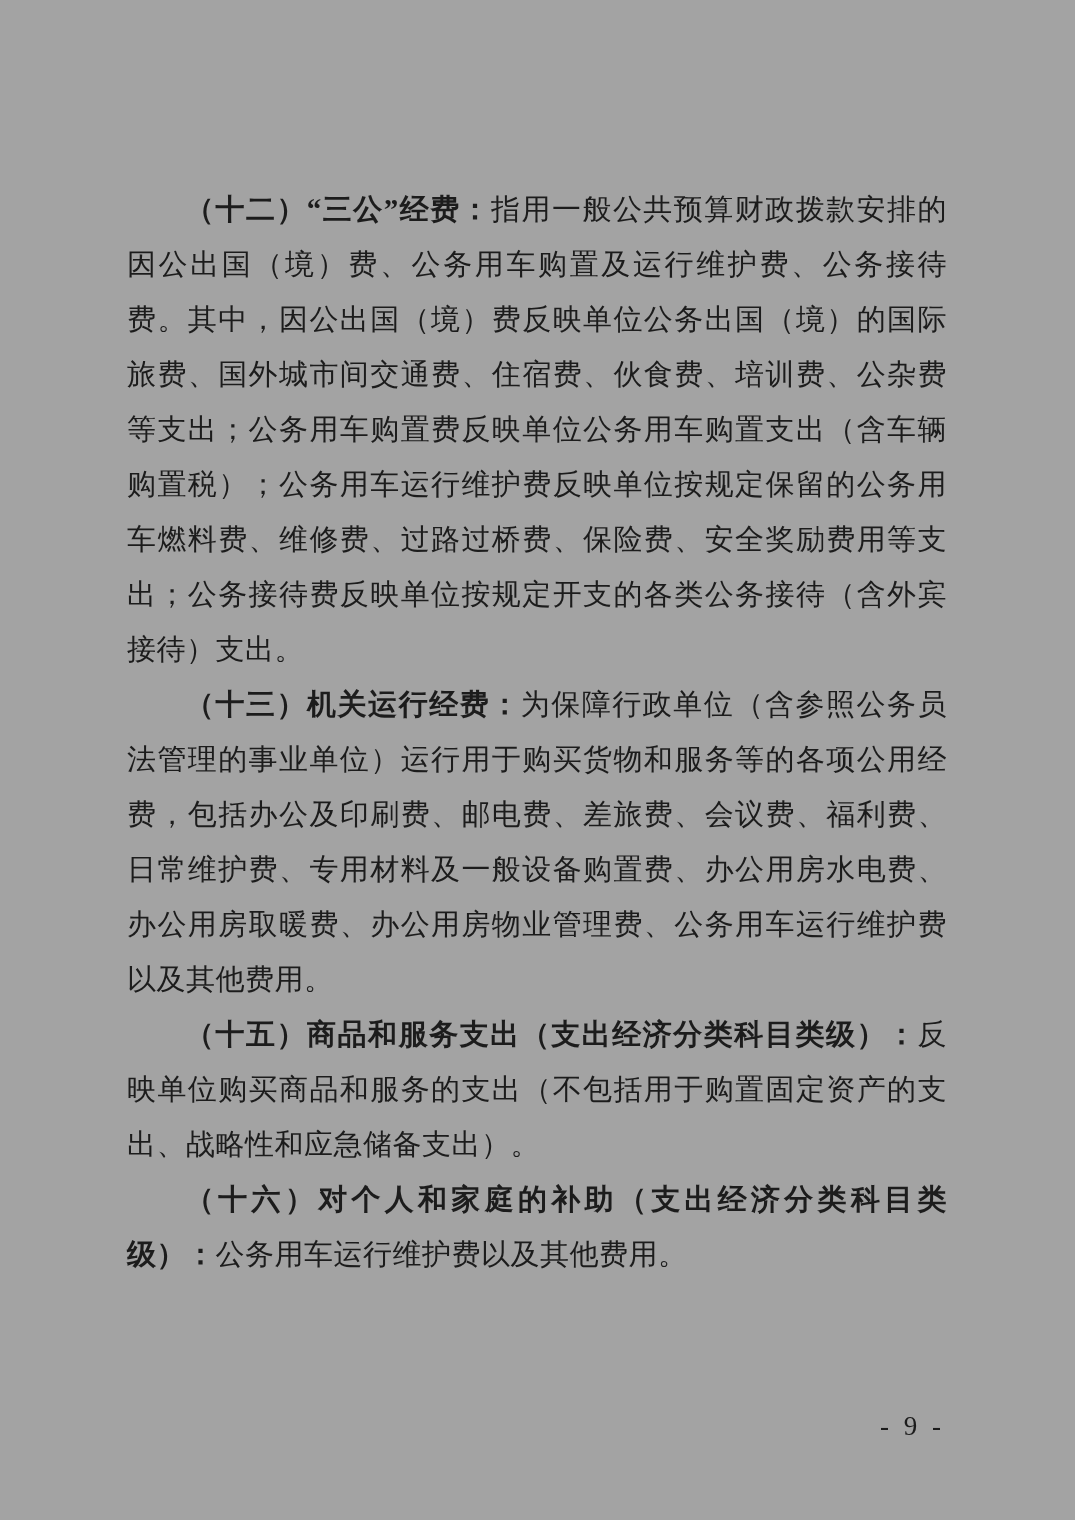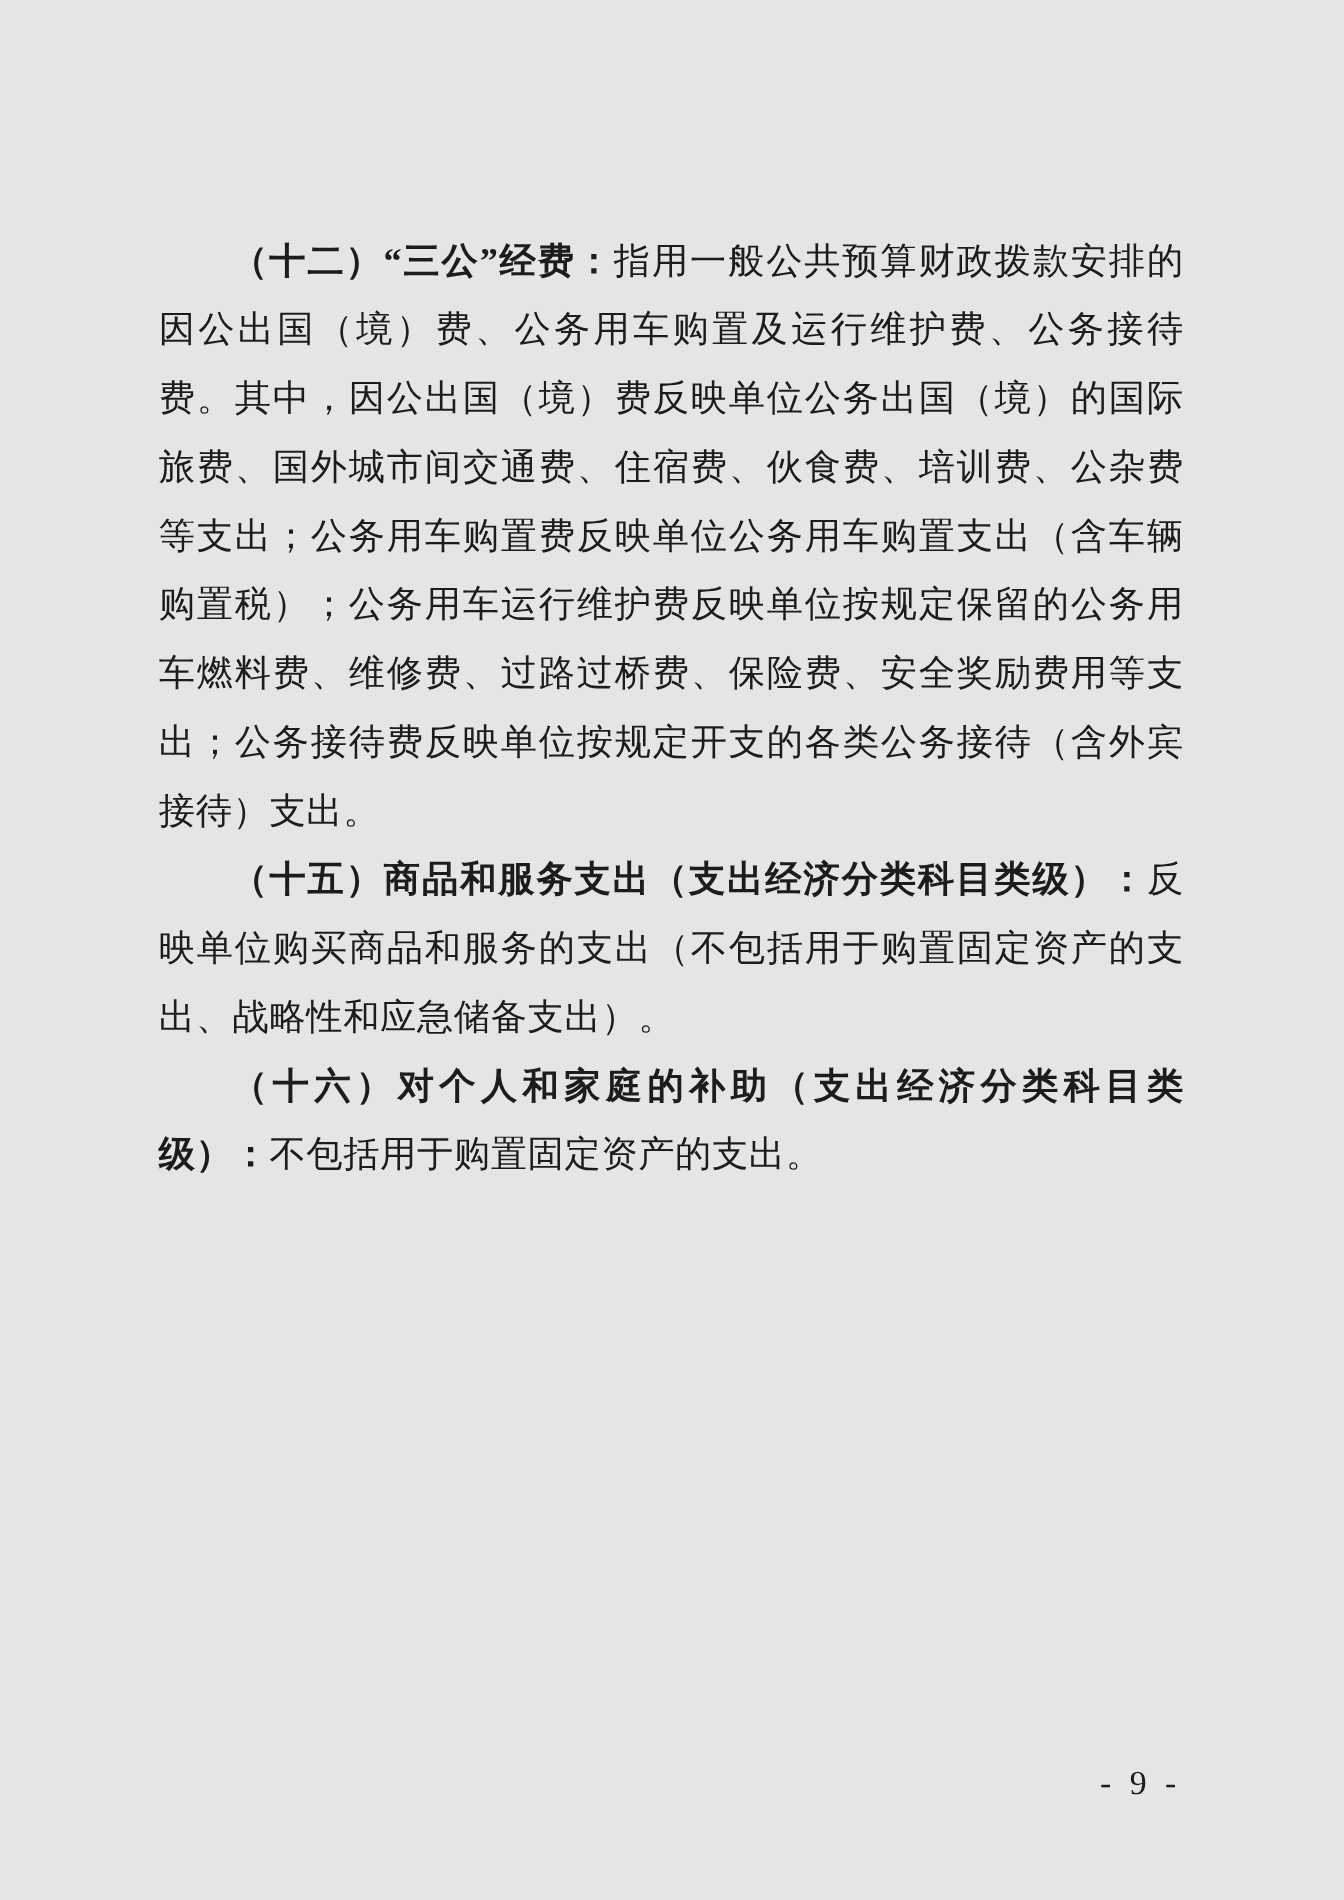--- a/index.html
+++ b/index.html
@@ -4,21 +4,21 @@
 <style>
   html, body {
     margin: 0;
     padding: 0;
     background: #ffffff;
   }
   .page {
     position: relative;
     width: 1075px;
     height: 1520px;
-    background: #e5e5e5;
+    background: #a3a3a3;
     overflow: hidden;
     font-family: "Liberation Serif", "DejaVu Serif", serif;
     color: #1c1c1c;
   }
   .doc-content {
     position: absolute;
     left: 127px;
     top: 182px;
     width: 820px;
   }
@@ -46,22 +46,23 @@
   }
 </style>
 </head>
 <body>
 
 <div class="page">
   <div class="doc-content">
 
     <p class="para"><span class="lead">（十二）“三公”经费：</span><span>指用一般公共预算财政拨款安排的因公出国（境）费、公务用车购置及运行维护费、公务接待费。其中，因公出国（境）费反映单位公务出国（境）的国际旅费、国外城市间交通费、住宿费、伙食费、培训费、公杂费等支出；公务用车购置费反映单位公务用车购置支出（含车辆购置税）；公务用车运行维护费反映单位按规定保留的公务用车燃料费、维修费、过路过桥费、保险费、安全奖励费用等支出；公务接待费反映单位按规定开支的各类公务接待（含外宾接待）支出。</span></p>
 
+    <p class="para"><span class="lead">（十三）机关运行经费：</span><span>为保障行政单位（含参照公务员法管理的事业单位）运行用于购买货物和服务等的各项公用经费，包括办公及印刷费、邮电费、差旅费、会议费、福利费、日常维护费、专用材料及一般设备购置费、办公用房水电费、办公用房取暖费、办公用房物业管理费、公务用车运行维护费以及其他费用。</span></p>
 
 
     <p class="para"><span class="lead">（十五）商品和服务支出（支出经济分类科目类级）：</span><span>反映单位购买商品和服务的支出（不包括用于购置固定资产的支出、战略性和应急储备支出）。</span></p>
 
-    <p class="para"><span class="lead">（十六）对个人和家庭的补助（支出经济分类科目类级）：</span><span>不包括用于购置固定资产的支出。</span></p>
+    <p class="para"><span class="lead">（十六）对个人和家庭的补助（支出经济分类科目类级）：</span><span>公务用车运行维护费以及其他费用。</span></p>
 
   </div>
 
   <div class="page-number">- 9 -</div>
 </div>
 
 </body></html>

